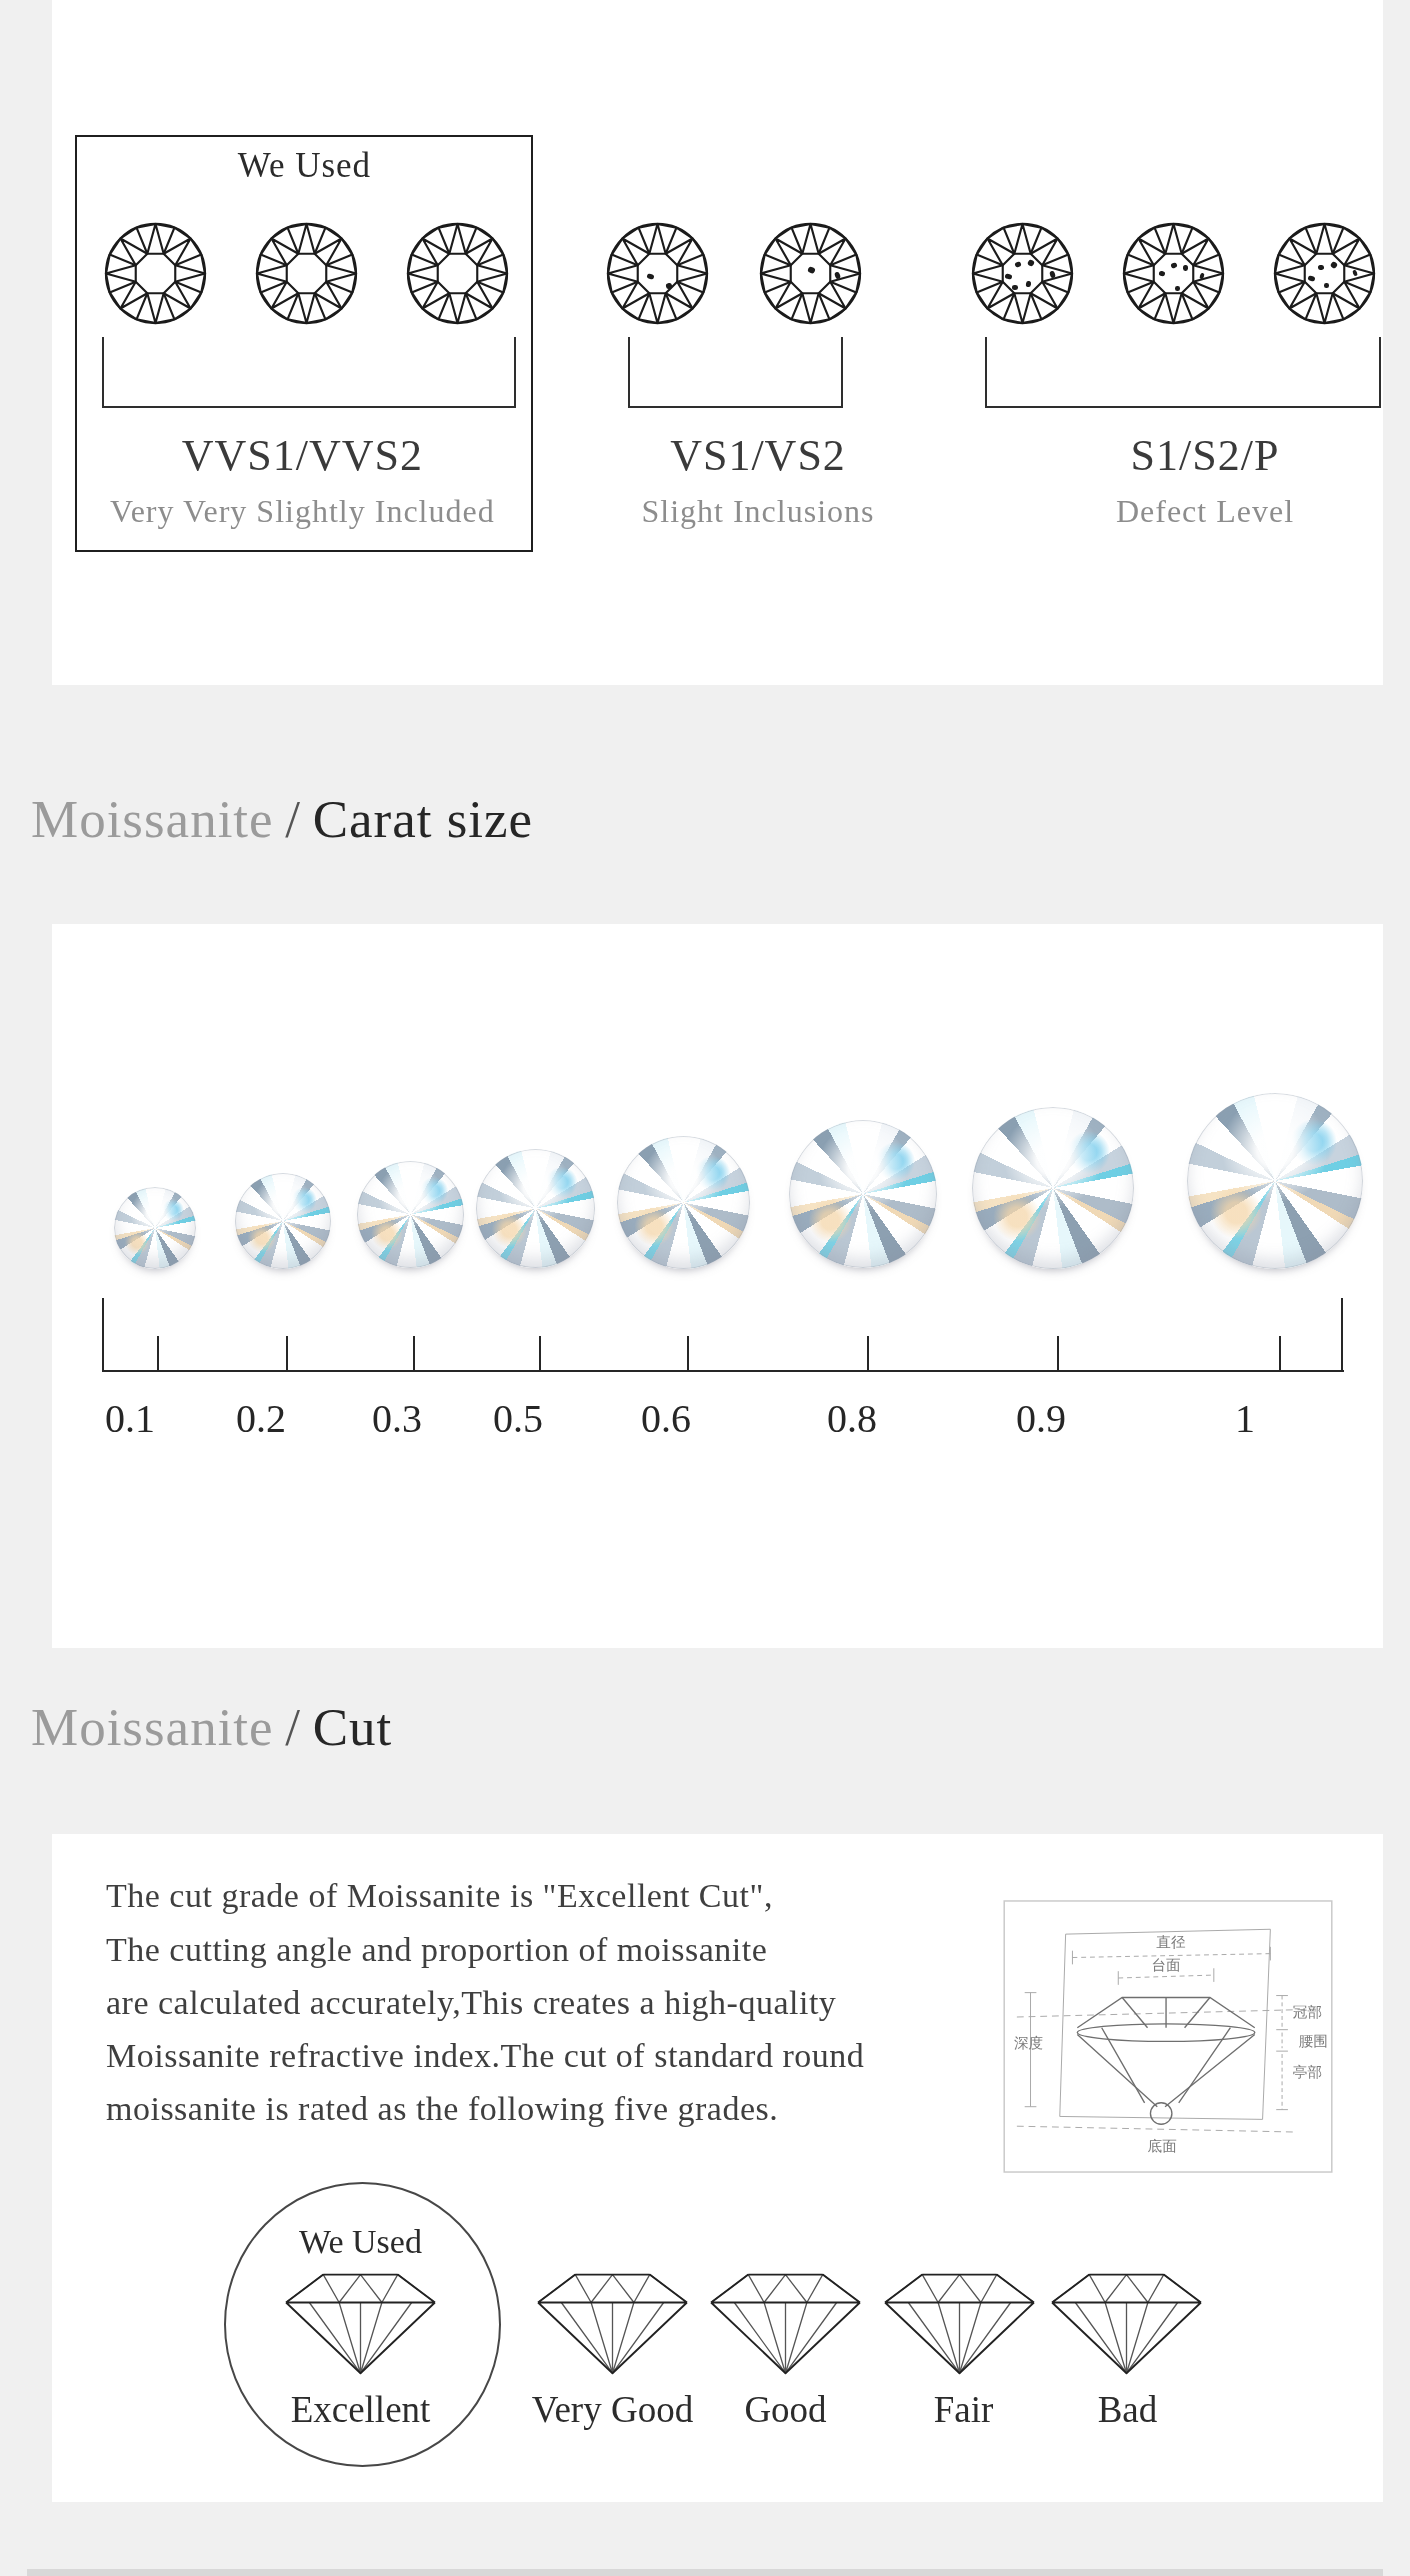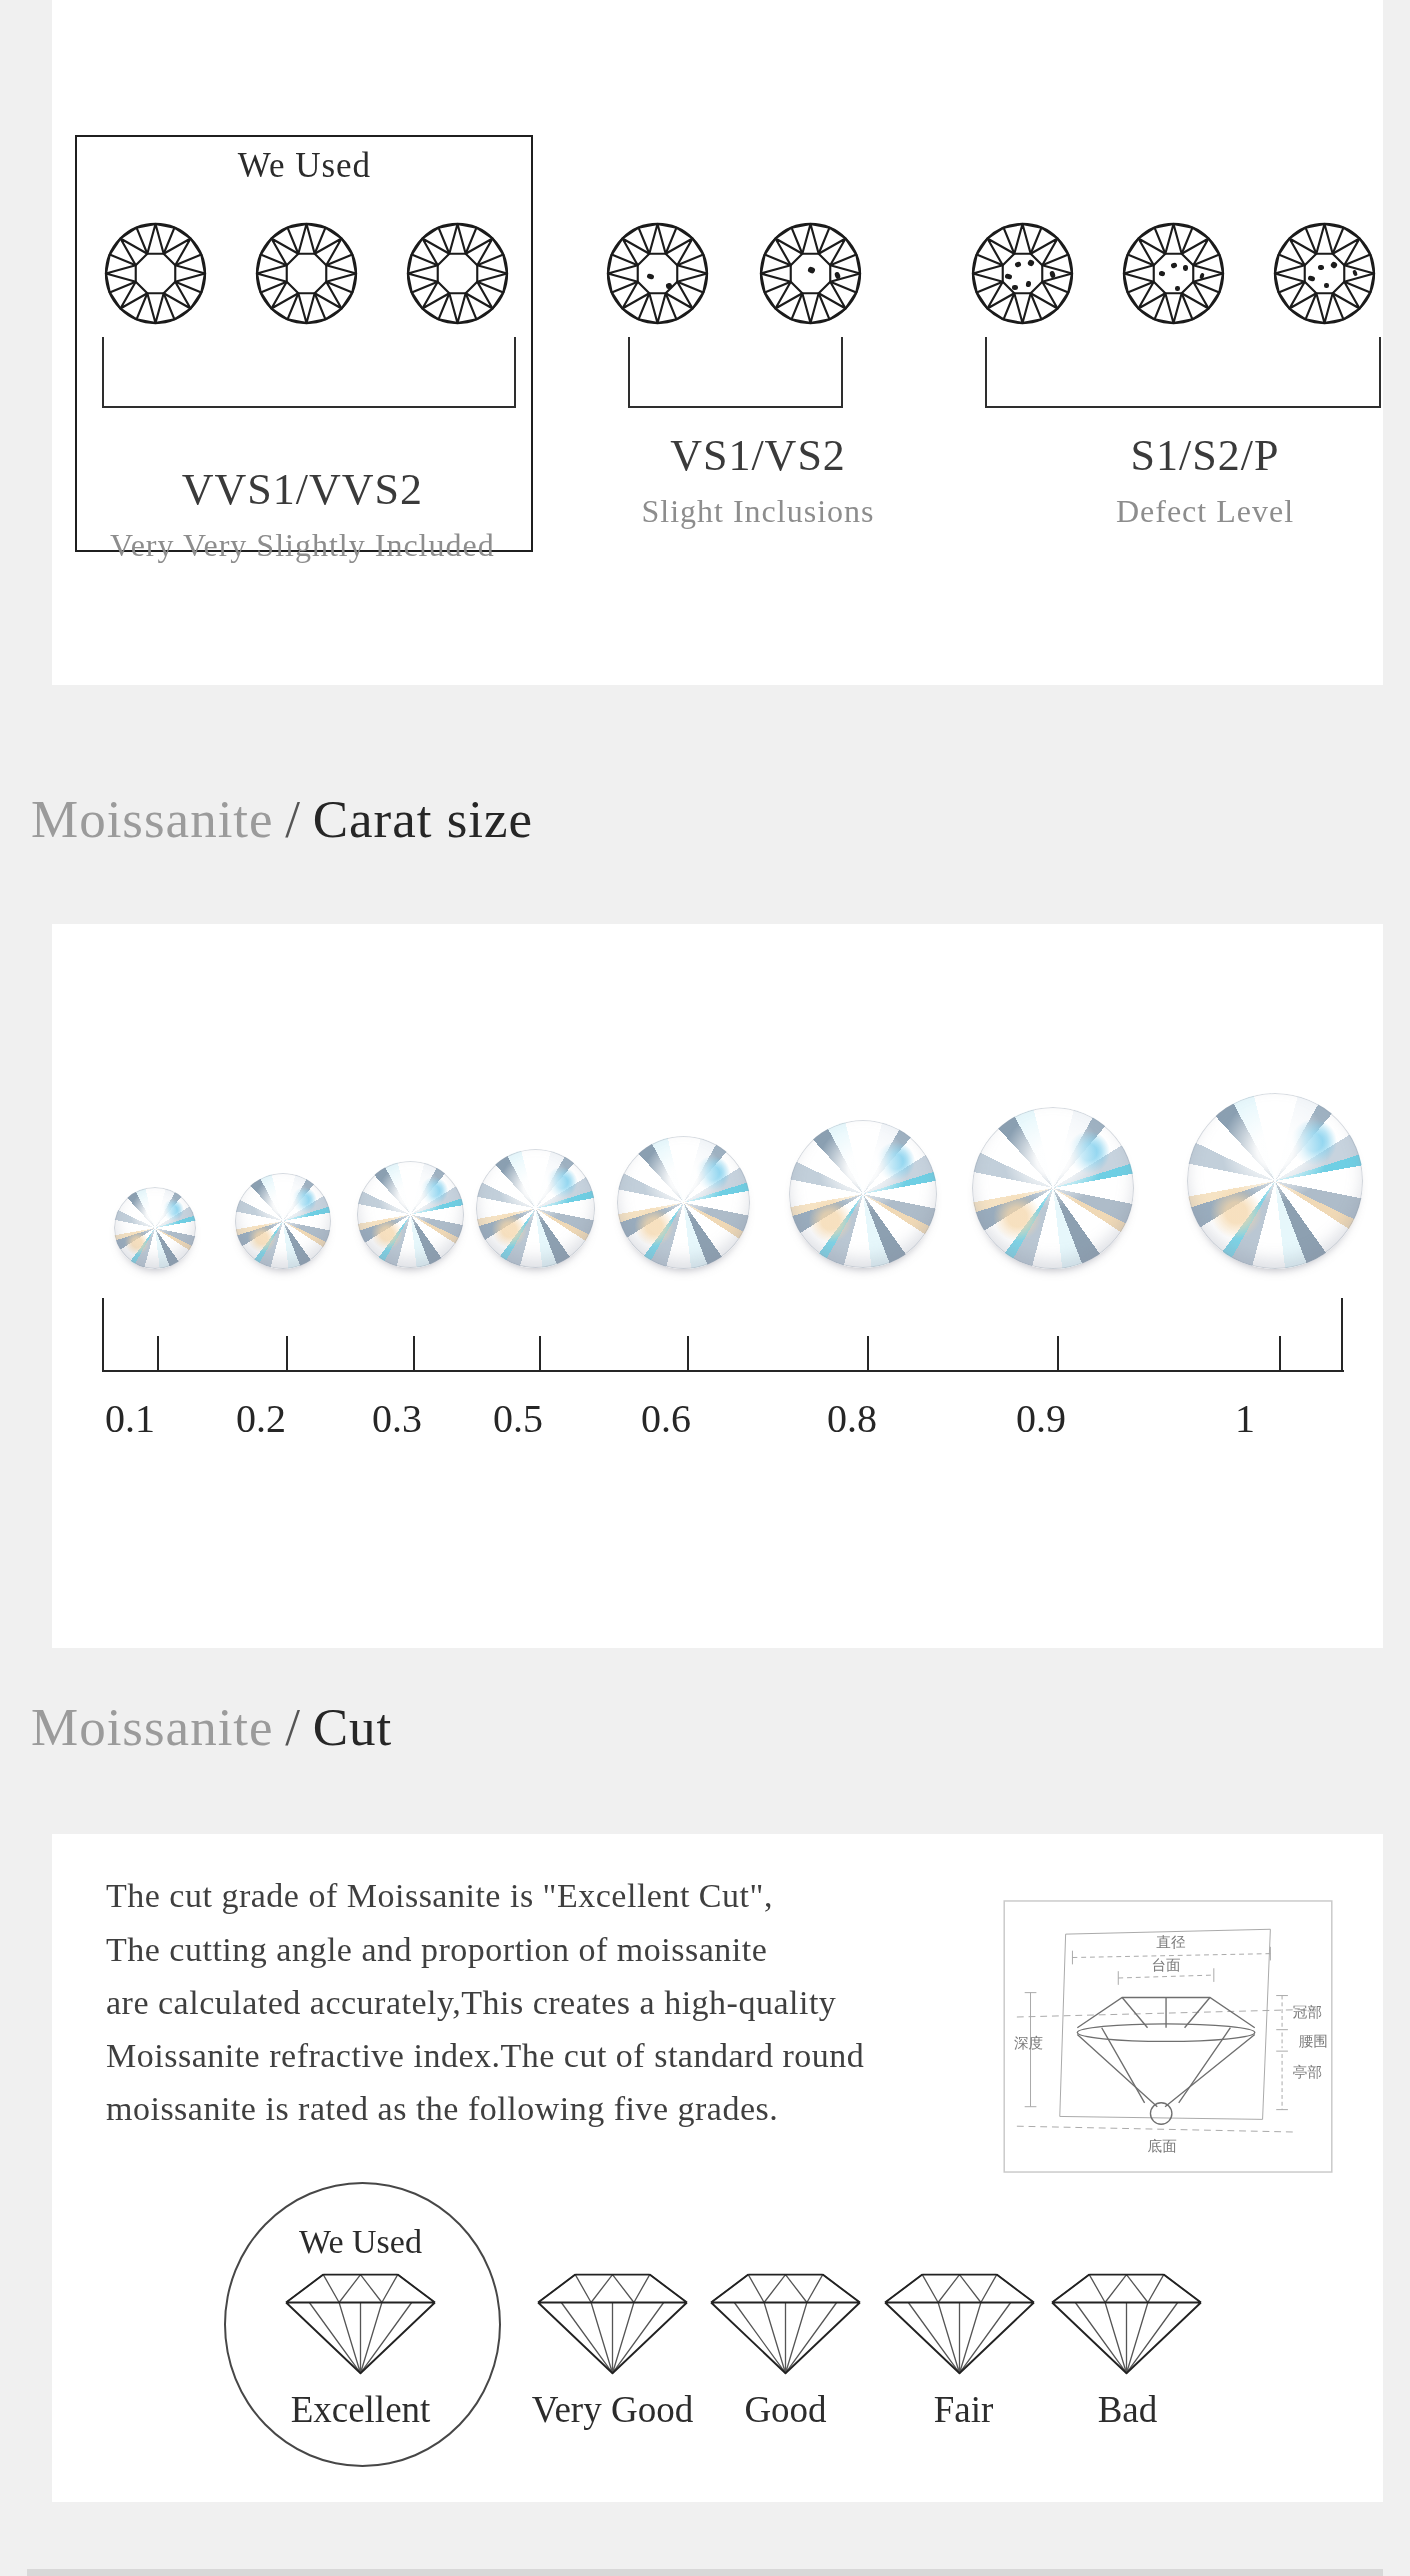--- a/index.html
+++ b/index.html
@@ -89,21 +89,21 @@
         <svg viewBox="0 0 106 106">
           <use href="#sym-topview"></use>
         </svg>
       </div>
     <div class="stone" style="left:354px;top:222px;">
         <svg viewBox="0 0 106 106">
           <use href="#sym-topview"></use>
         </svg>
       </div>
     <div class="bracket" style="left:50px;top:337px;width:410px;"></div>
-    <div class="grade-block" style="left:23.4px;width:454px;margin-top:34px;">
+    <div class="grade-block" style="left:23.4px;width:454px;">
       <div class="grade-title">VVS1/VVS2</div>
       <div class="grade-desc">Very Very Slightly Included</div>
     </div>
 
     <div class="stone" style="left:554px;top:222px;">
       <svg viewBox="0 0 106 106">
           <use href="#sym-topview"></use>
         </svg>
       <span class="spk" style="left:41px;top:52px;width:6.8px;height:4.9px;transform:rotate(18deg);"></span>
       <span class="spk" style="left:60px;top:61px;width:5.9px;height:5.9px;transform:rotate(-12deg);"></span>

